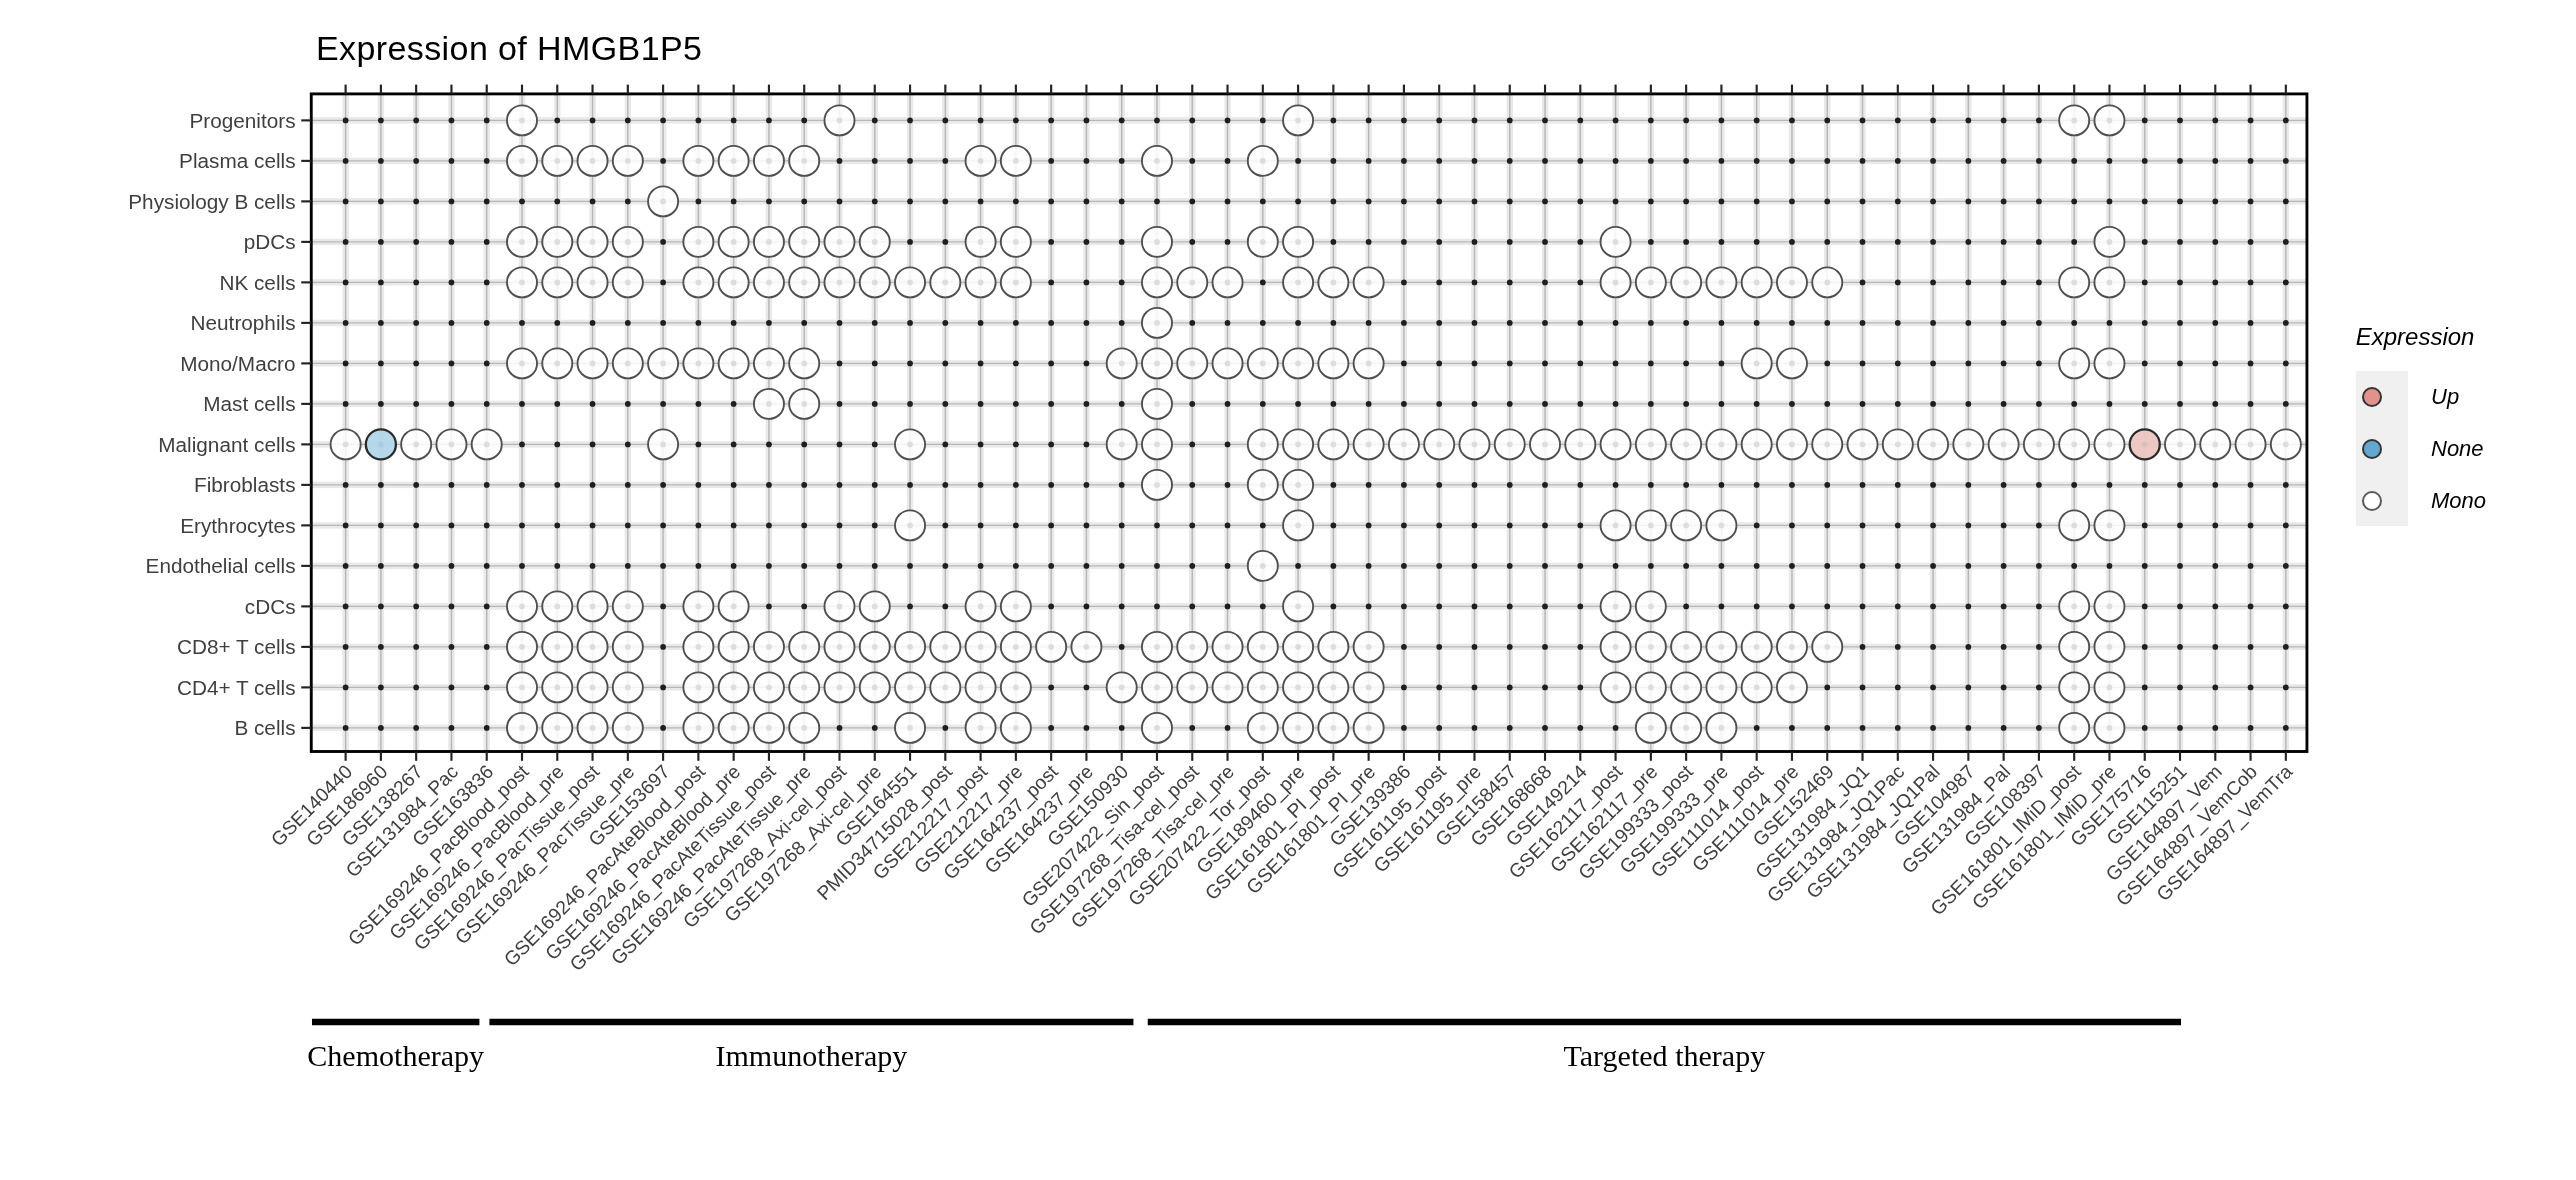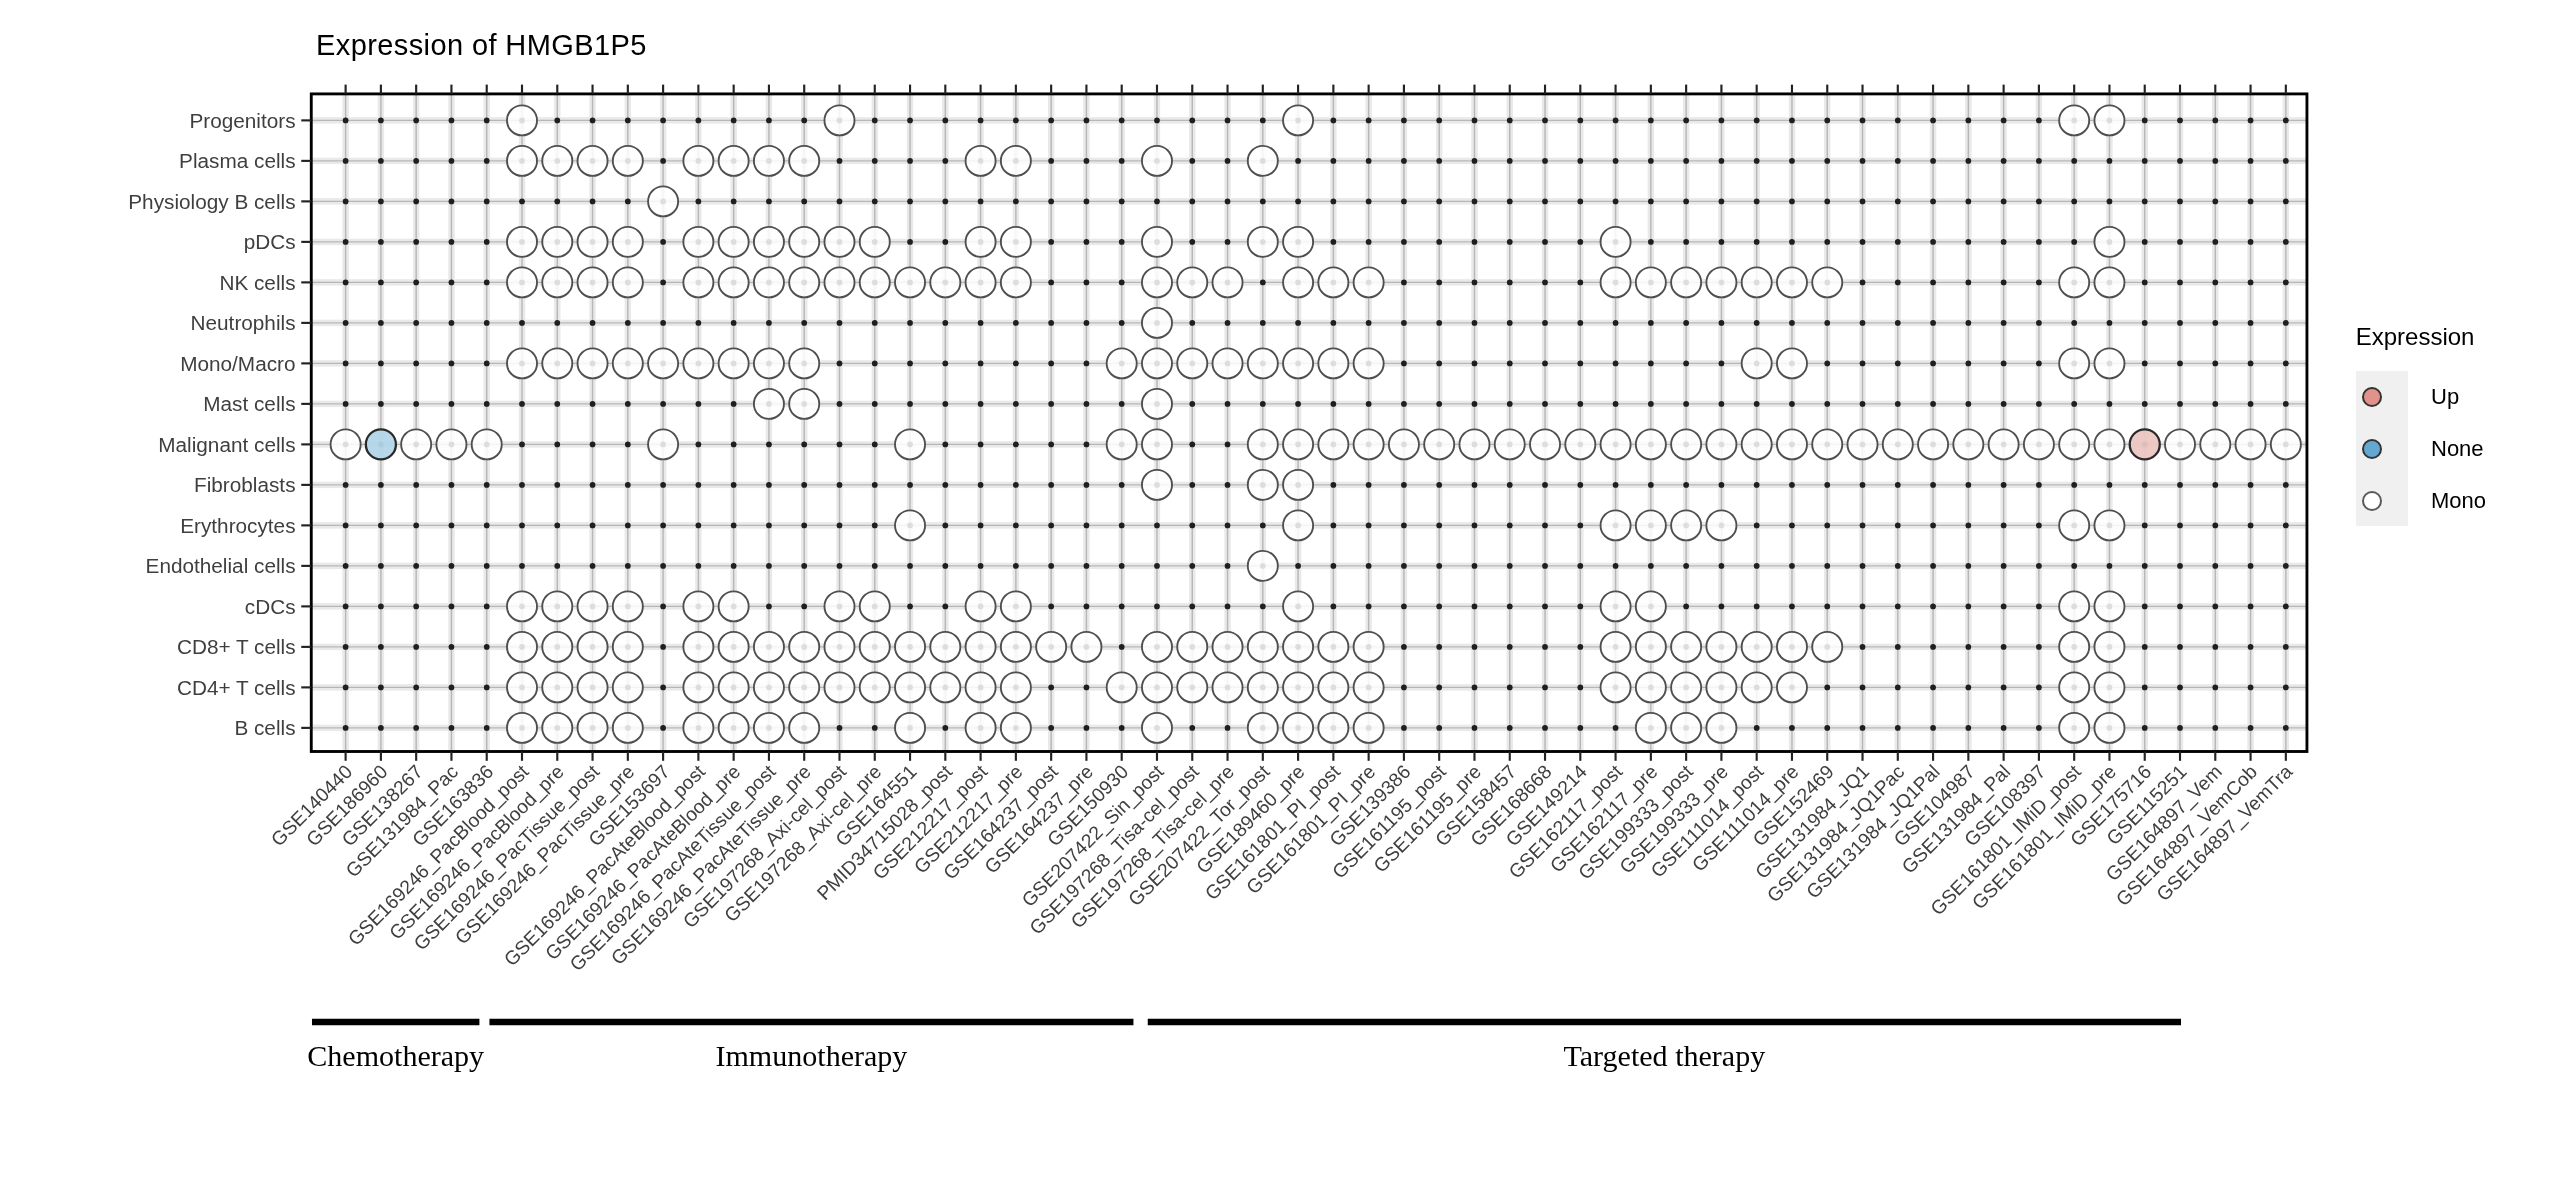--- a/index.html
+++ b/index.html
@@ -1,21 +1,21 @@
 <!DOCTYPE html>
 <html style="font-size:11.4px"><head>
 <meta charset="utf-8">
 <style>
   html,body{margin:0;padding:0;background:#fff;}
   body{font-family:"Liberation Sans","DejaVu Sans",sans-serif;}
   #canvas{position:relative;width:2576px;height:1181px;background:#ffffff;overflow:hidden;}
-  #chart-title{position:absolute;left:316px;top:29px;font-size:29px;color:#000;letter-spacing:0.4px;}
+  #chart-title{position:absolute;left:316px;top:29px;font-size:34px;color:#000;letter-spacing:0.4px;}
   #plot-svg{position:absolute;left:0;top:0;}
   
-  #legend{position:absolute;left:2340px;top:323px;width:229px;}
+  #legend{position:absolute;left:2340px;top:323px;width:229px;font-style:italic;}
   #legend-title{font-size:24px;color:#000;margin:0 0 20px 15.7px;}
   #legend-keys{position:relative;}
   #legend-keybox{position:absolute;left:15.7px;top:0;width:52px;height:155px;background:#f0f0f0;}
   .legend-item{position:relative;height:52px;display:flex;align-items:center;}
   .legend-swatch{position:absolute;left:31.5px;width:20px;height:20px;border-radius:50%;box-sizing:border-box;border:2.1px solid #333;transform:translateX(-50%);}
   .legend-label{position:absolute;left:83px;font-size:22px;color:#000;margin-left:8px;}
 </style>
 </head>
 <body>
 

